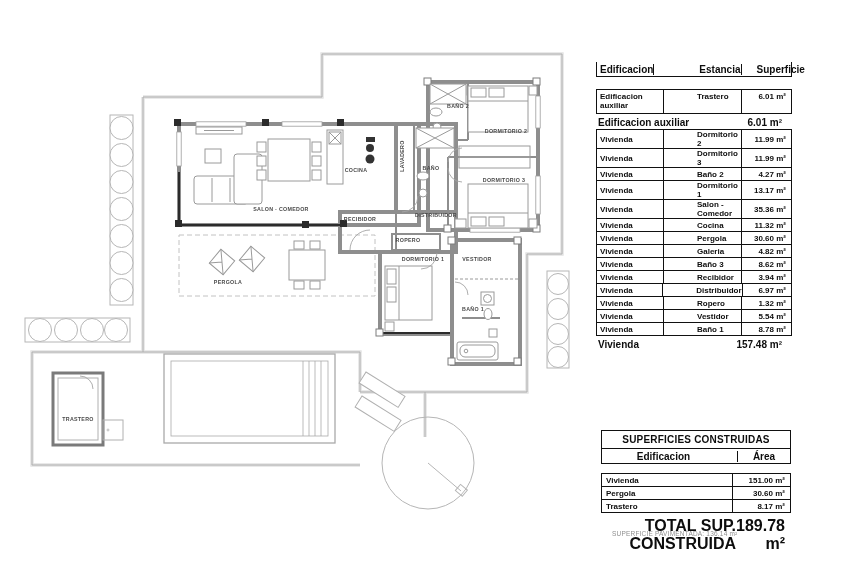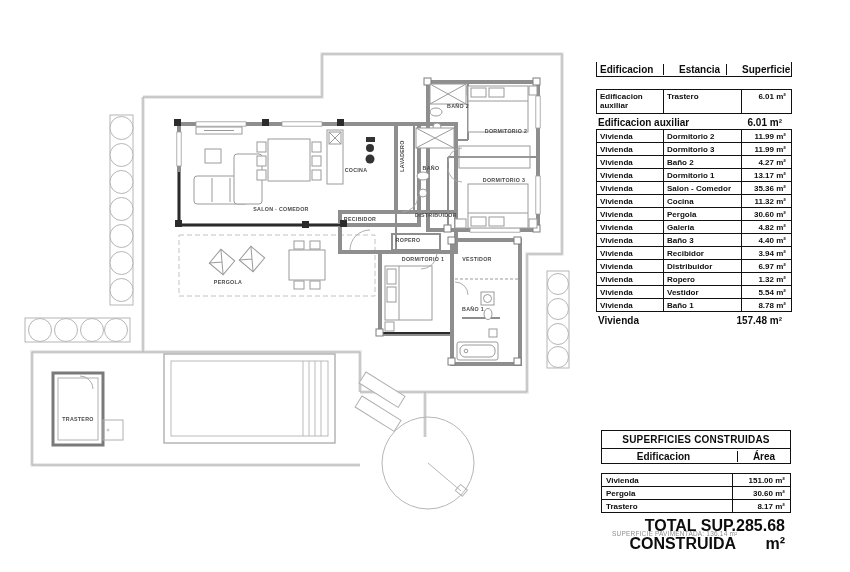--- a/index.html
+++ b/index.html
@@ -15,21 +15,21 @@
   .ttitle{border:1.5px solid #111;height:17px;display:flex;align-items:center;justify-content:center;
           font-weight:700;font-size:10px;letter-spacing:.2px;}
   .thead{display:flex;border:1.5px solid #111;border-top:none;height:14px;align-items:center;
          font-weight:700;font-size:10px;gap:12px;}
   .tgap{height:13px;}
   .trow{display:flex;border:1px solid #111;margin-top:-1px;min-height:12px;align-items:stretch;
         font-weight:700;font-size:8px;}
   .trow span,.thead span{display:flex;align-items:center;}
   
   .t1 .c0{width:63px;border-right:1px solid #111;padding-left:3px;}
-  .t1 .c1{flex:1;border-right:1px solid #111;padding-left:3px;}
+  .t1 .c1{flex:1;border-right:1px solid #111;padding-left:3px;margin-left:30px;}
   .t1 .c2{width:44px;justify-content:flex-end;padding-right:5px;}
   .t1 .thead .c0,.t1 .thead .c1{border-right:1.5px solid #111;}
   .t1 .thead .c2{justify-content:flex-start;padding-left:3px;}
   .trow.aux{min-height:23px;}
   .trow.aux .c0{line-height:1.15;align-items:flex-start;padding-top:2px;}
   .trow.aux .c1,.trow.aux .c2{align-items:flex-start;padding-top:2px;}
   .tsub{display:flex;justify-content:space-between;font-weight:700;font-size:10px;
         padding:3px 2px 2px 2px;}
   .tsub .val{padding-right:8px;}
   .tsub.grand{font-size:10.5px;padding-top:7px;}
@@ -332,21 +332,21 @@
           <span class="c2">30.60 m²</span>
         </div>
         <div class="trow">
           <span class="c0">Vivienda</span>
           <span class="c1">Galeria</span>
           <span class="c2">4.82 m²</span>
         </div>
         <div class="trow">
           <span class="c0">Vivienda</span>
           <span class="c1">Baño 3</span>
-          <span class="c2">4.40 m²</span>
+          <span class="c2">8.62 m²</span>
         </div>
         <div class="trow">
           <span class="c0">Vivienda</span>
           <span class="c1">Recibidor</span>
           <span class="c2">3.94 m²</span>
         </div>
         <div class="trow">
           <span class="c0">Vivienda</span>
           <span class="c1">Distribuidor</span>
           <span class="c2">6.97 m²</span>
@@ -389,18 +389,18 @@
           <span class="c0">Pergola</span>
           <span class="c1">30.60 m²</span>
         </div>
         <div class="trow">
           <span class="c0">Trastero</span>
           <span class="c1">8.17 m²</span>
         </div>
       </div>
     <div class="tsub">
       <span>TOTAL SUP. CONSTRUIDA</span>
-      <span class="val">285.68 m²</span>
+      <span class="val">189.78 m²</span>
     </div>
   </div>
 
   <div id="footnote">SUPERFICIE PAVIMENTADA: 136.14 m²</div>
 </div>
 
 </body></html>

